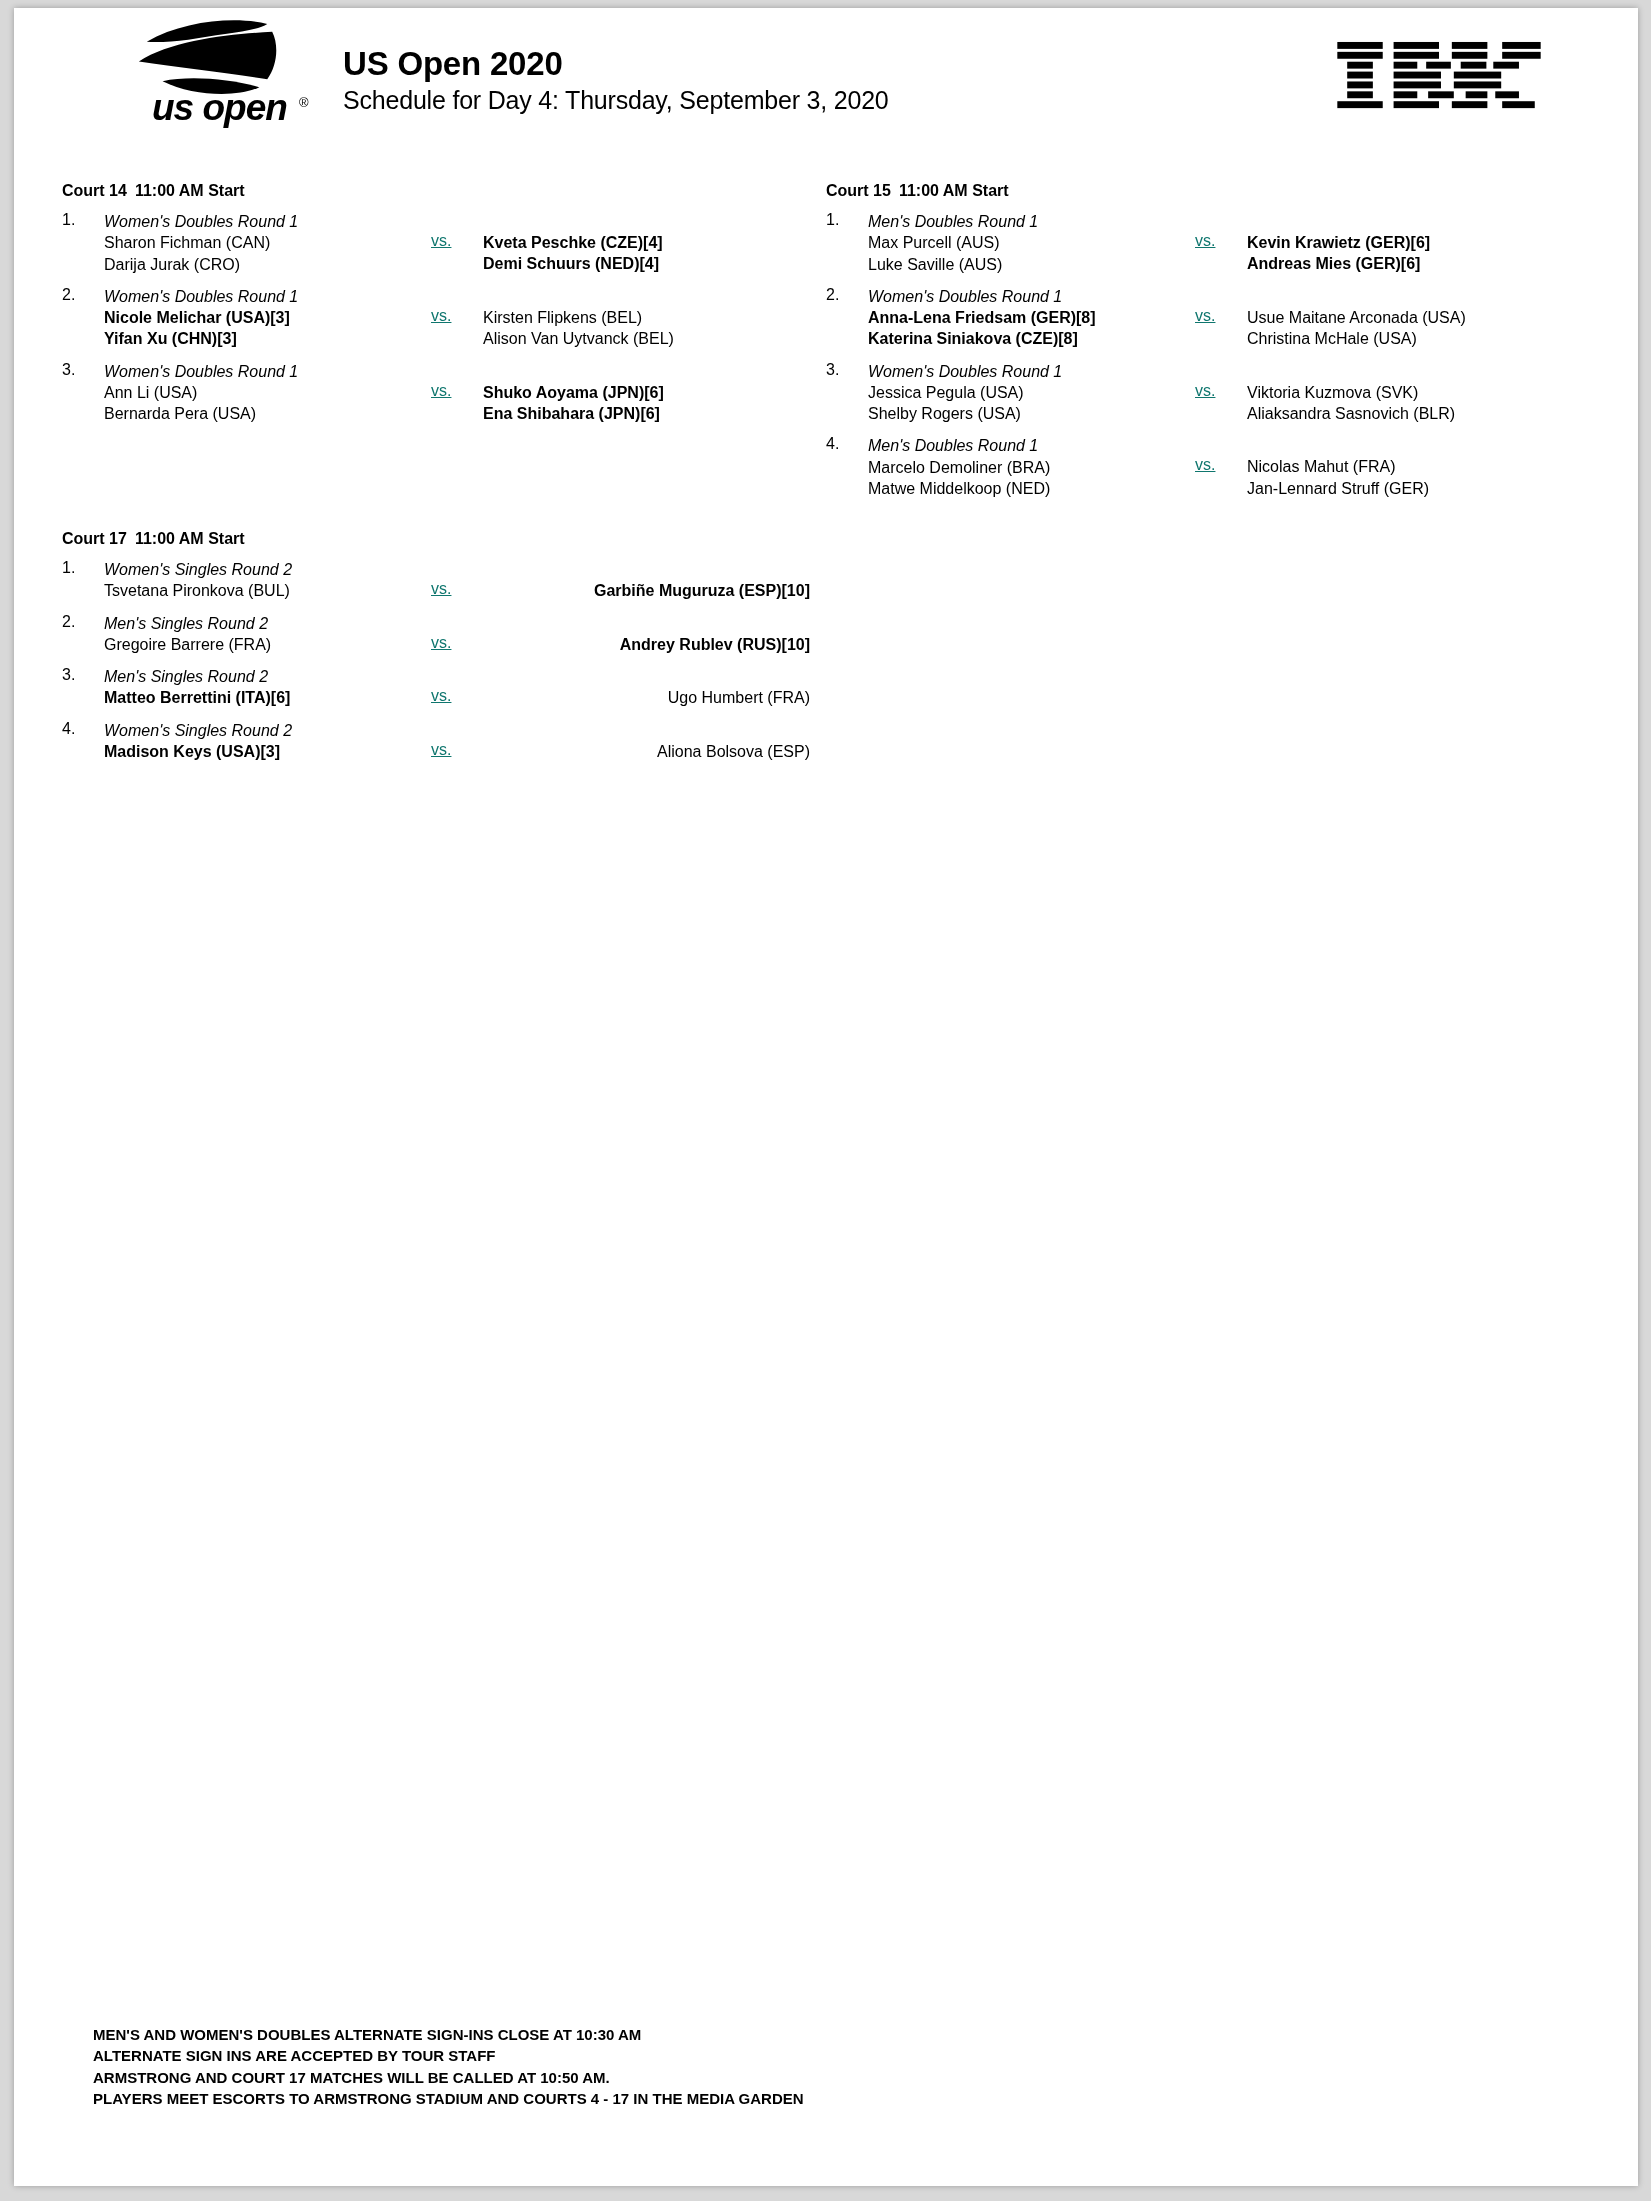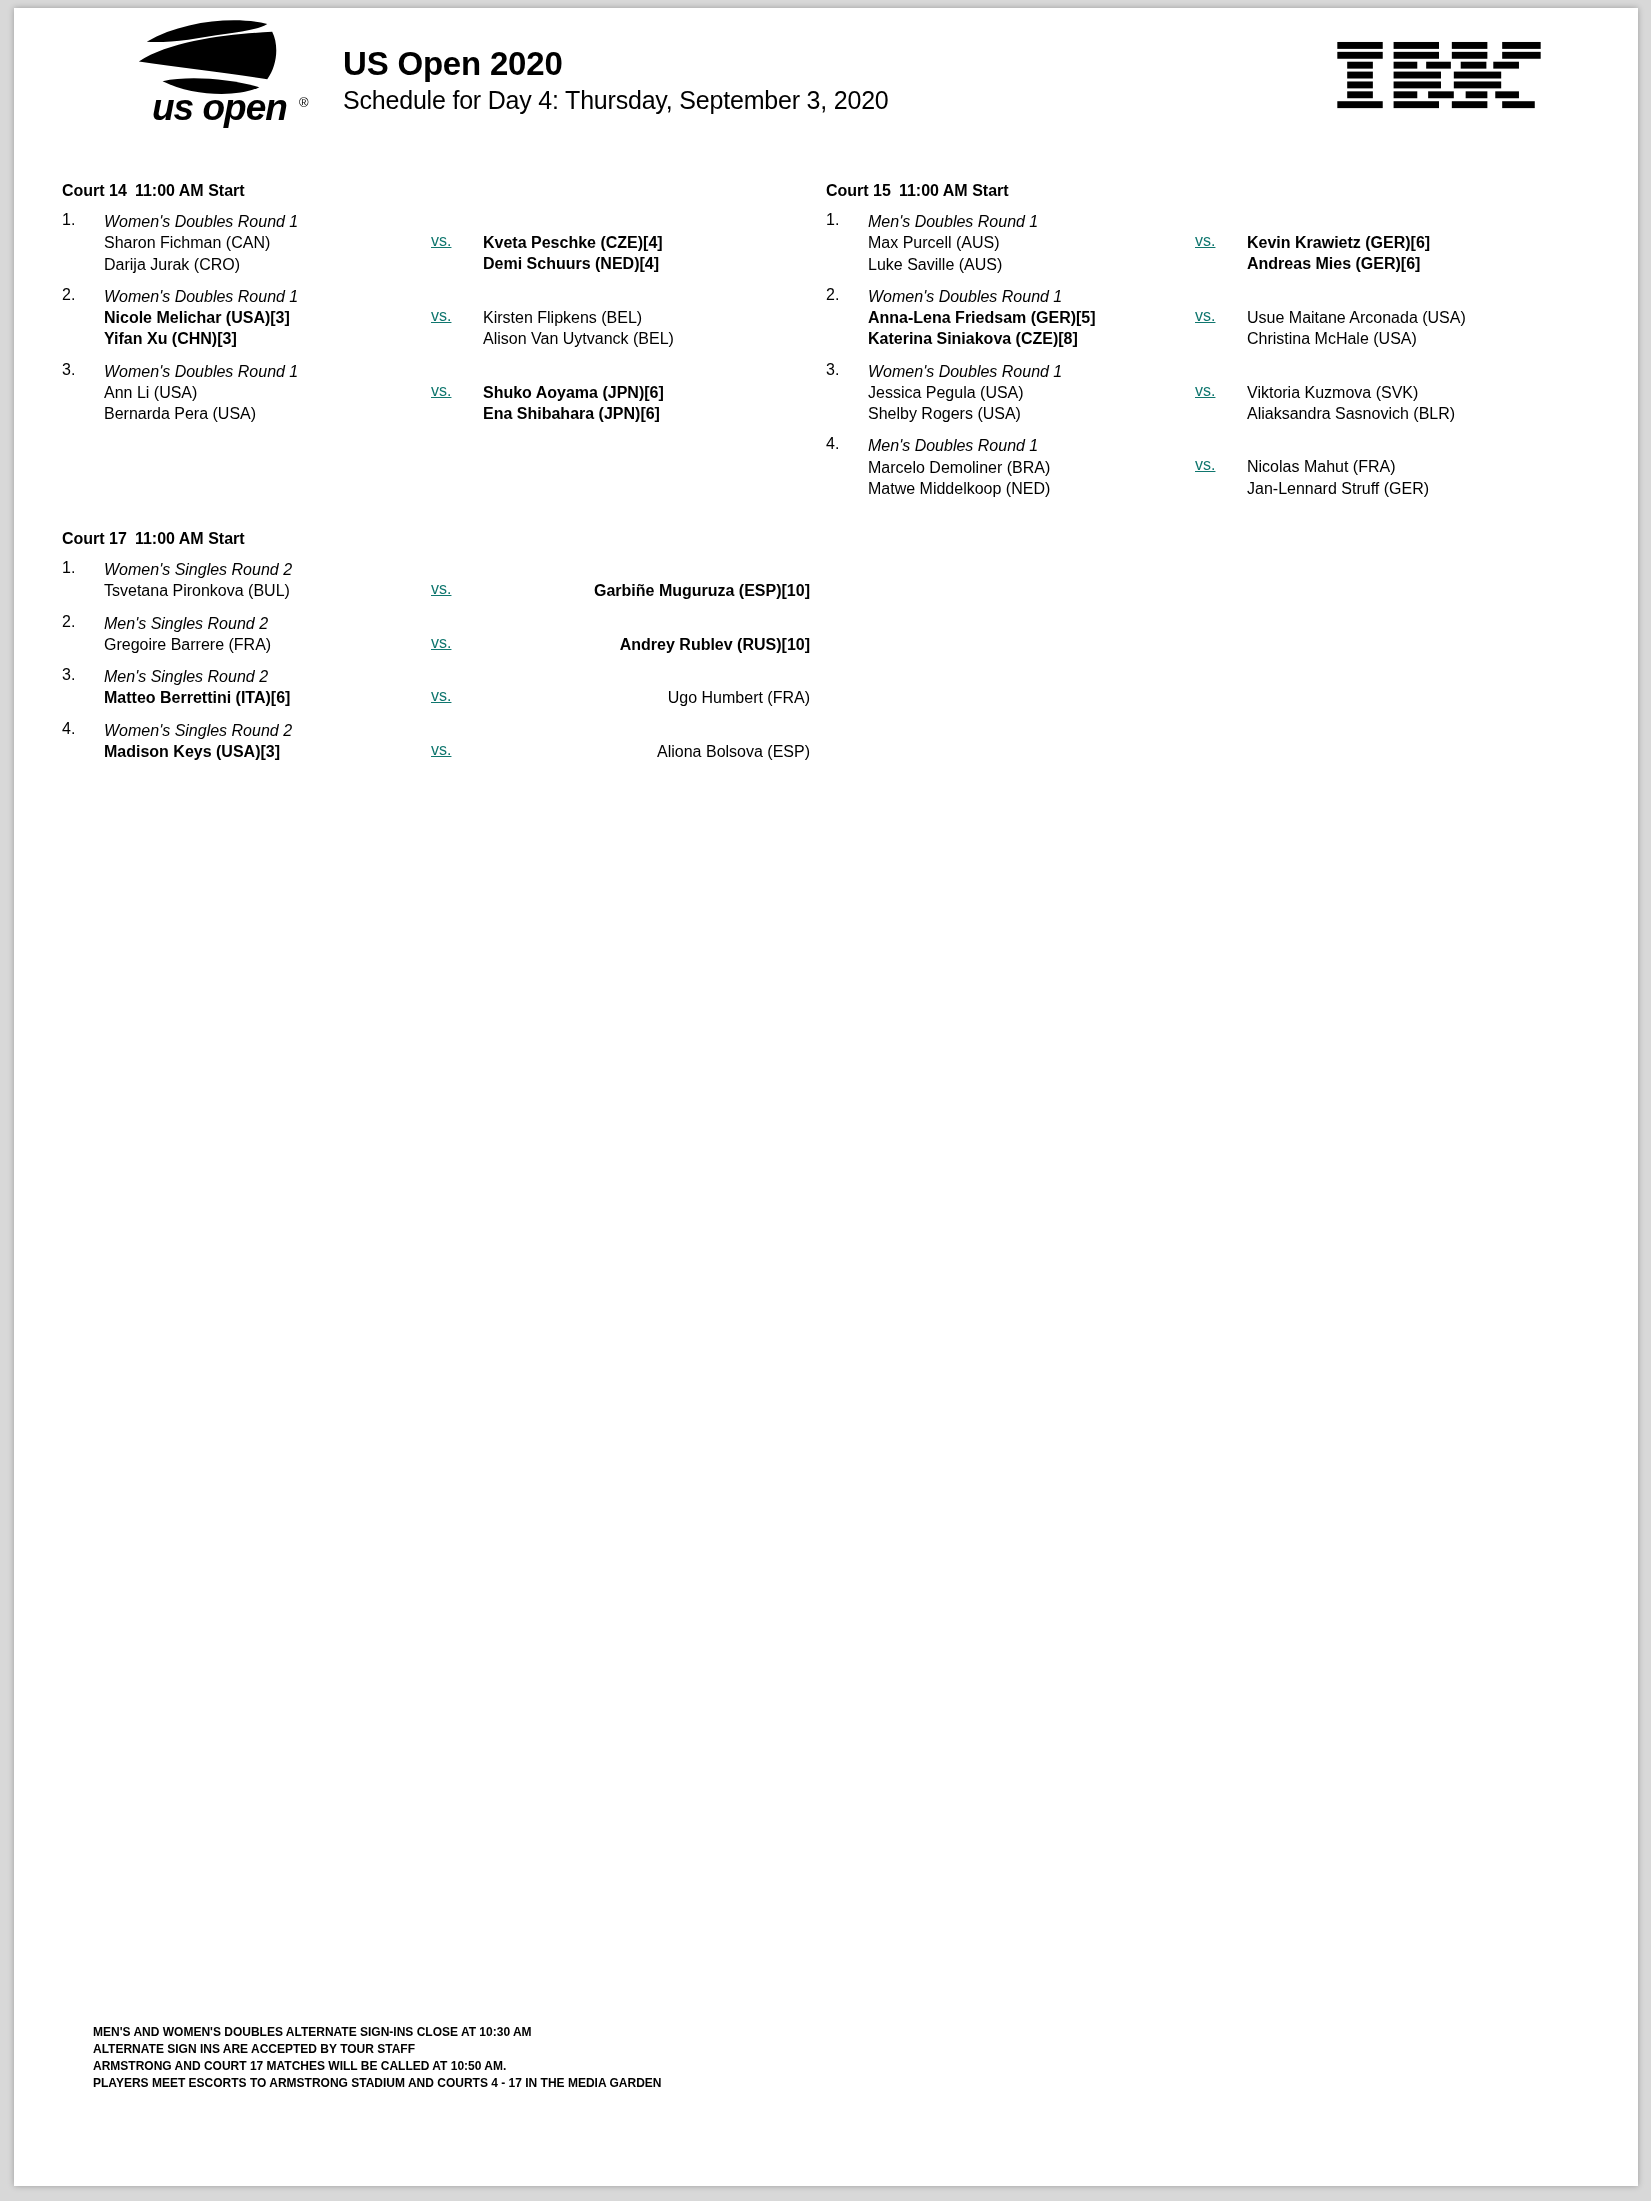--- a/index.html
+++ b/index.html
@@ -160,21 +160,21 @@
   .match.singles .right{ top: 21px; text-align: right; }
 
   
   .notes {
     position: absolute;
     left: 79px;
     top: 2016px;
     width: 1386px;
   }
   .note-line {
-    font-size: 12px;
+    font-size: 15px;
     font-weight: bold;
     color: #000;
     line-height: 1.42;
     white-space: nowrap;
   }
 </style>
 </head>
 <body>
 
 <div class="page">
@@ -307,21 +307,21 @@
         <div class="right">
           <div class="player seeded">Kevin Krawietz (GER)[6]</div>
           <div class="player seeded">Andreas Mies (GER)[6]</div>
         </div>
       </div>
 
       <div class="match doubles">
         <div class="num">2.</div>
         <div class="left">
           <div class="event">Women's Doubles Round 1</div>
-          <div class="player seeded">Anna-Lena Friedsam (GER)[5]</div>
+          <div class="player seeded">Anna-Lena Friedsam (GER)[8]</div>
           <div class="player seeded">Katerina Siniakova (CZE)[8]</div>
         </div>
         <div class="vs">vs.</div>
         <div class="right">
           <div class="player">Usue Maitane Arconada (USA)</div>
           <div class="player">Christina McHale (USA)</div>
         </div>
       </div>
 
       <div class="match doubles">

